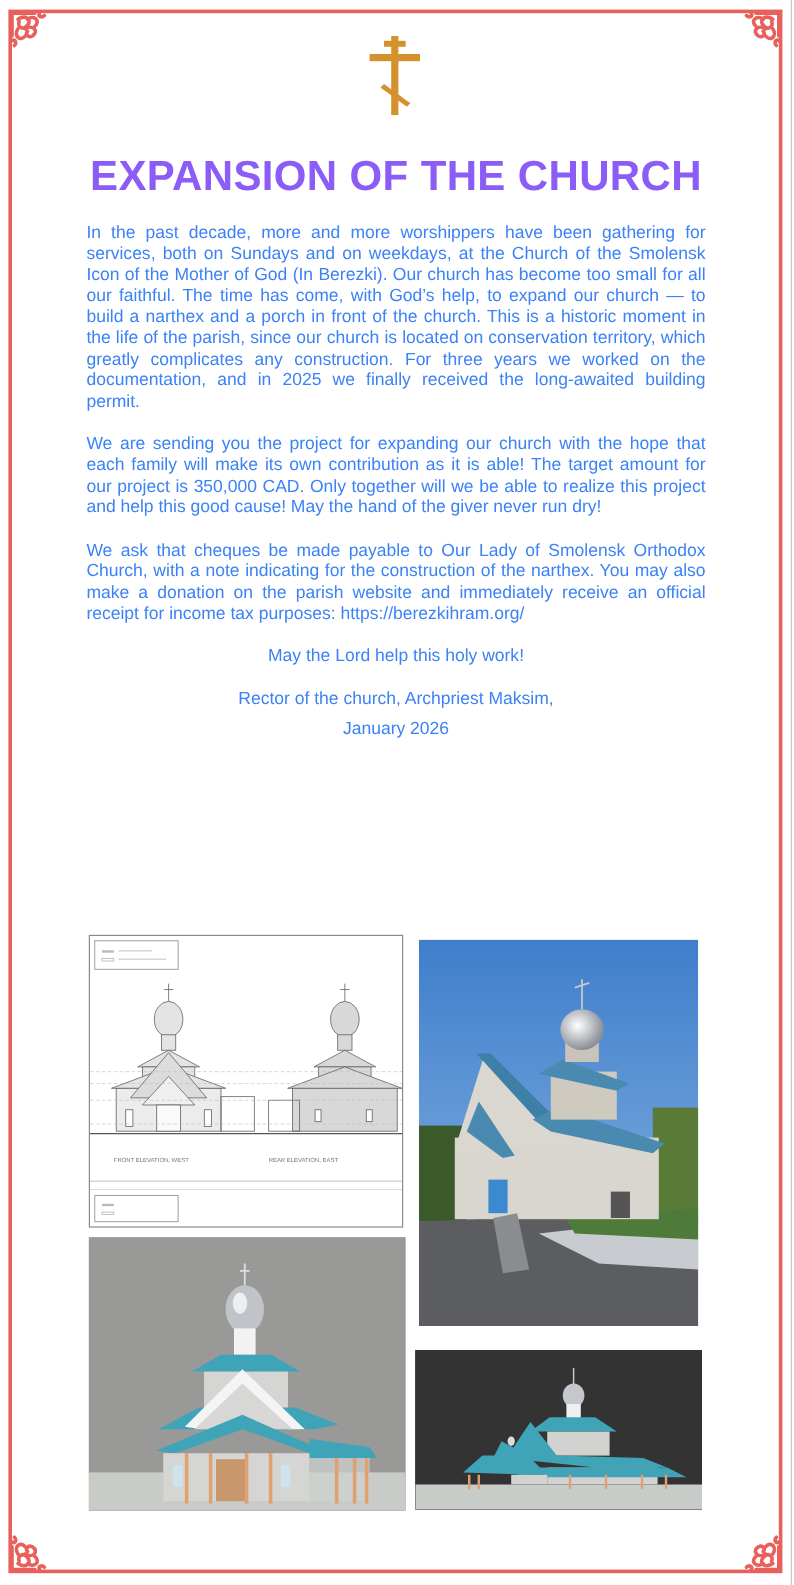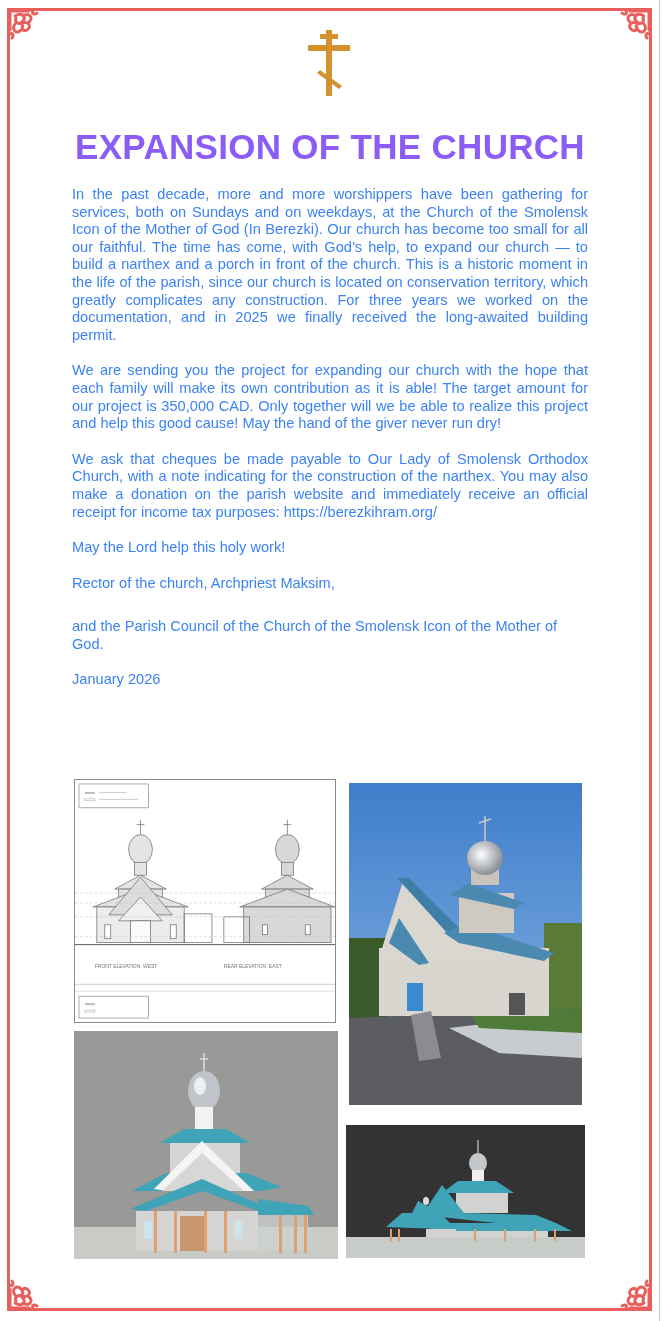--- a/index.html
+++ b/index.html
@@ -9,21 +9,21 @@
   .corner { position: absolute; width: 40px; height: 40px; }
   .corner svg { width: 40px; height: 40px; display: block; }
   .c-tl { left: 7px; top: 8px; }
   .c-tr { left: 612px; top: 8px; transform: scaleX(-1); }
   .c-bl { left: 7px; top: 1271px; transform: scaleY(-1); }
   .c-br { left: 612px; top: 1271px; transform: scale(-1,-1); }
   .cross { position: absolute; left: 306px; top: 30px; width: 46px; height: 66px; }
   .title { position: absolute; left: 72px; top: 127px; width: 516px; text-align: center; color: #8b5cf6; font-weight: bold; font-size: 35px; letter-spacing: 0.3px; white-space: nowrap; }
   .body-text { position: absolute; left: 72px; top: 186px; width: 516px; color: #3b82f6; font-size: 14.6px; line-height: 17.6px; }
   .body-text p { margin: 0 0 18px 0; text-align: justify; }
-  .body-text p.nj { text-align: left; }
+  .body-text p.nj { text-align: center; }
   .photo { position: absolute; overflow: hidden; }
   .p-draw { left: 74px; top: 779px; width: 262px; height: 244px; border: 1px solid #8a8a8a; background: #fff; box-sizing: border-box; }
   .p-real { left: 349px; top: 783px; width: 233px; height: 322px; }
   .p-r1 { left: 74px; top: 1031px; width: 264px; height: 228px; background: #999a98; }
   .p-r2 { left: 346px; top: 1125px; width: 239px; height: 133px; background: #333333; }
   .photo svg { width: 100%; height: 100%; display: block; }
 </style>
 </head>
 <body>
 
@@ -94,22 +94,21 @@
   </svg>
 </div>
 
 <div class="title">EXPANSION OF THE CHURCH</div>
 
 <div class="body-text">
   <p>In the past decade, more and more worshippers have been gathering for services, both on Sundays and on weekdays, at the Church of the Smolensk Icon of the Mother of God (In Berezki). Our church has become too small for all our faithful. The time has come, with God’s help, to expand our church — to build a narthex and a porch in front of the church. This is a historic moment in the life of the parish, since our church is located on conservation territory, which greatly complicates any construction. For three years we worked on the documentation, and in 2025 we finally received the long-awaited building permit.</p>
   <p>We are sending you the project for expanding our church with the hope that each family will make its own contribution as it is able! The target amount for our project is 350,000 CAD. Only together will we be able to realize this project and help this good cause! May the hand of the giver never run dry!</p>
   <p>We ask that cheques be made payable to Our Lady of Smolensk Orthodox Church, with a note indicating for the construction of the narthex. You may also make a donation on the parish website and immediately receive an official receipt for income tax purposes: https://berezkihram.org/</p>
   <p class="nj">May the Lord help this holy work!</p>
-  <p class="nj" style="margin-bottom:26px">Rector of the church, Archpriest Maksim,</p>
-  <p class="nj">and the Parish Council of the Church of the Smolensk Icon of the Mother of God.</p>
+  <p class="nj" style="margin-bottom:8px">Rector of the church, Archpriest Maksim,</p>
   <p class="nj">January 2026</p>
 </div>
 
 <div class="photo p-draw" title="Architectural elevation drawings">
   <svg viewBox="0 0 262 244" preserveAspectRatio="none">
     <rect x="4" y="4" width="70" height="24" fill="none" stroke="#999" stroke-width="0.8"></rect>
     <rect x="10" y="12" width="10" height="2" fill="#bbb"></rect>
       <rect x="10" y="19" width="10" height="2" fill="none" stroke="#999" stroke-width="0.5"></rect>
     <rect x="24" y="12" width="28" height="1" fill="#ccc"></rect>
       <rect x="24" y="19" width="40" height="1" fill="#ccc"></rect>

